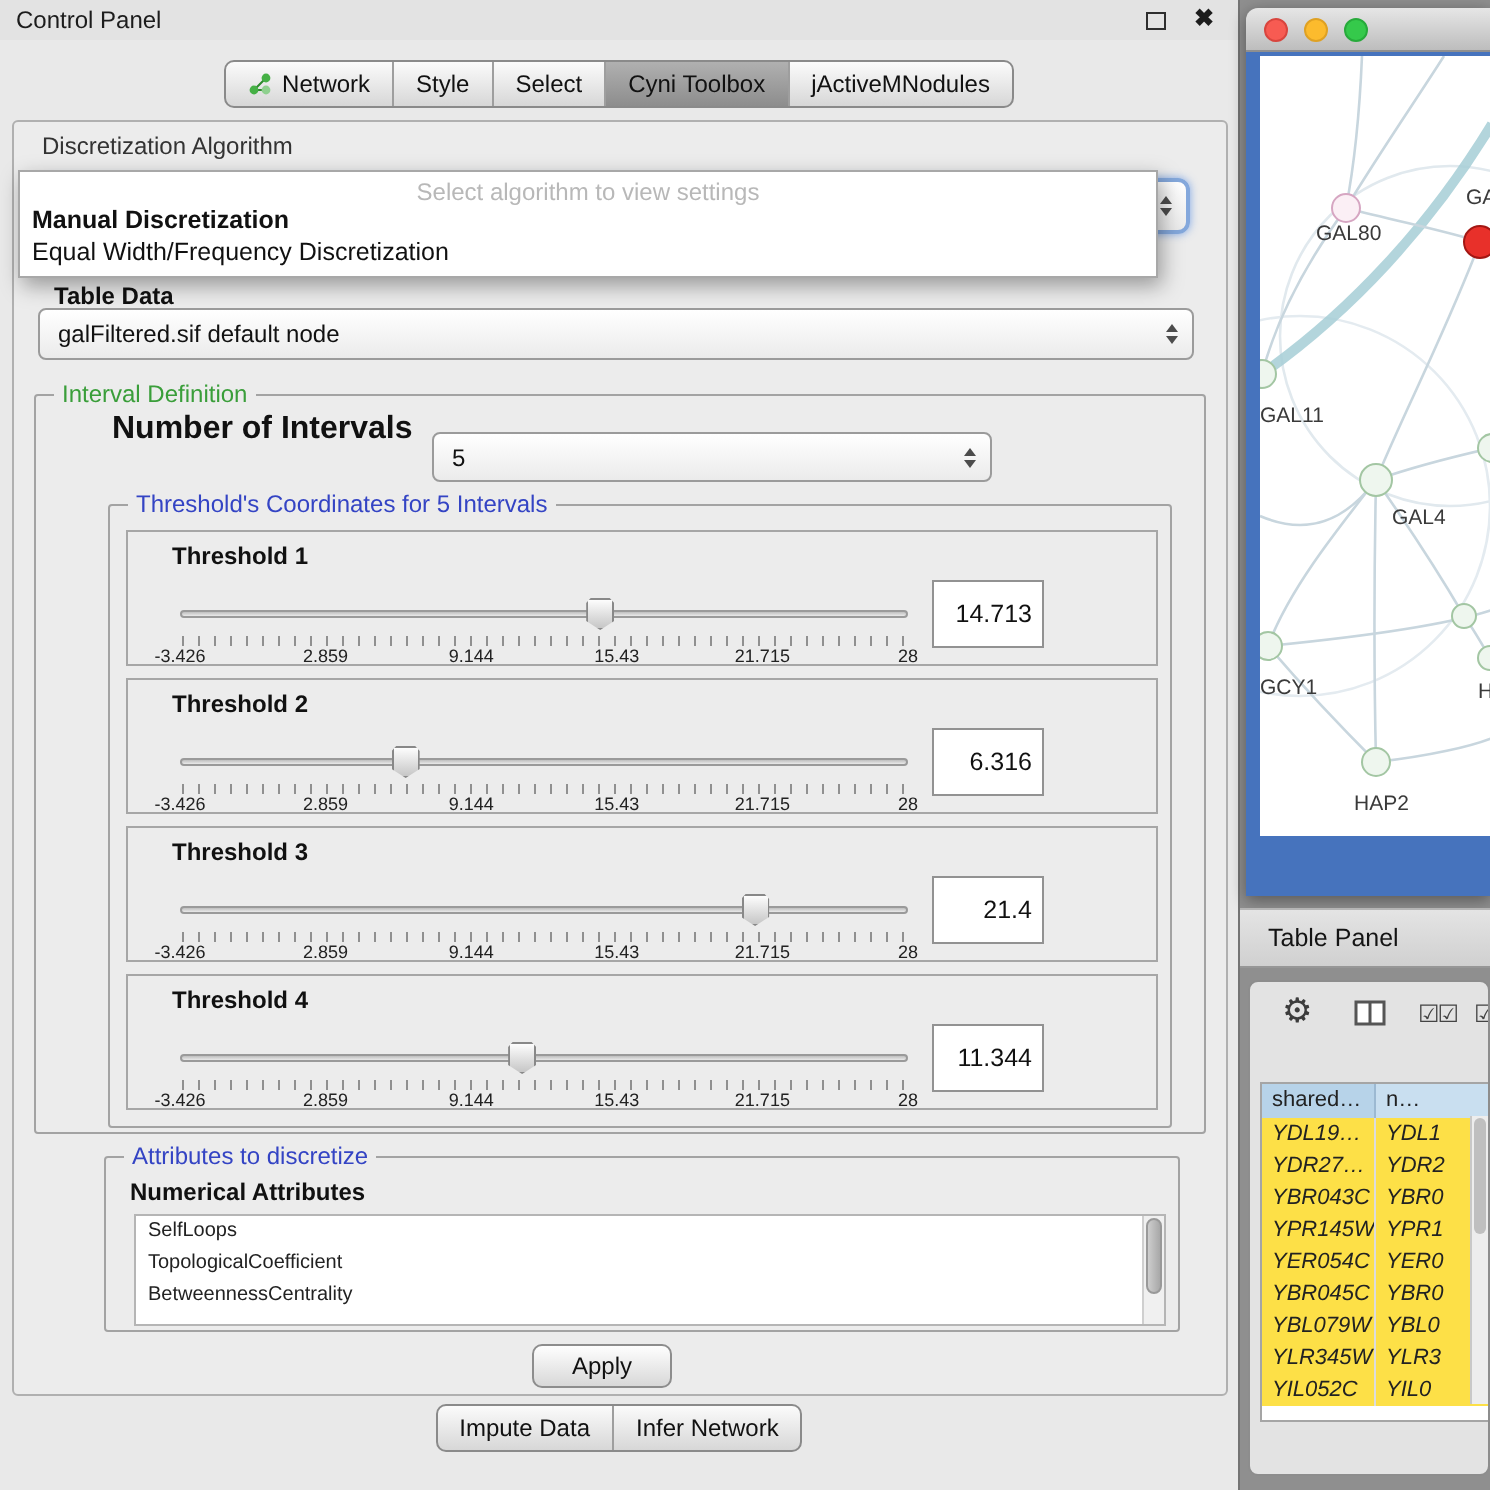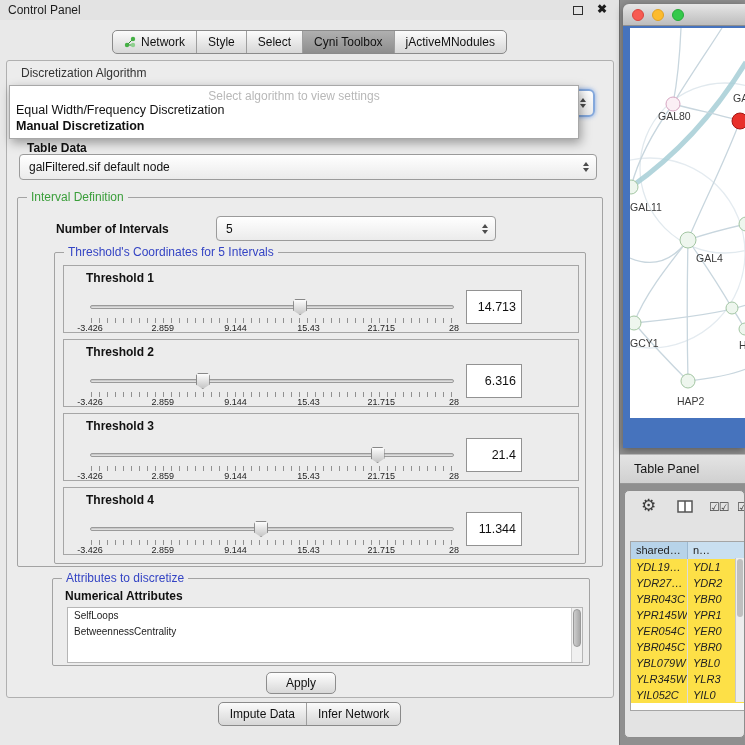--- a/index.html
+++ b/index.html
@@ -35,21 +35,21 @@
 
 .td-label{position:absolute;left:20px;top:80px;font-size:12px;font-weight:bold;color:#111;}
 .td-combo{left:12px;top:93px;width:578px;height:26px;}
 
 .group{position:absolute;border:1px solid #a3a3a3;border-radius:2px;}
 .legend{position:absolute;top:-8px;left:9px;background:#ececec;padding:0 4px;font-size:12px;white-space:nowrap;}
 .legend.green{color:#3a9e3a;}
 .legend.blue{color:#3444c4;}
 
 .interval-group{left:10px;top:136px;width:586px;height:370px;}
-.noi-label{position:absolute;left:38px;top:24px;font-size:12px;font-weight:bold;color:#111;}
+.noi-label{position:absolute;left:38px;top:8px;font-size:16px;font-weight:bold;color:#111;}
 .noi-combo{left:198px;top:18px;width:280px;height:25px;}
 
 .thr-group{left:36px;top:54px;width:532px;height:312px;}
 .thr-panel{position:absolute;left:8px;width:516px;height:68px;border:1px solid #a6a6a6;background:#ececec;}
 .thr-label{position:absolute;left:22px;top:5px;font-size:12px;font-weight:bold;color:#111;}
 .slider{position:absolute;left:26px;top:32px;width:364px;height:18px;}
 .track{position:absolute;left:0;right:0;top:7px;height:4px;background:linear-gradient(#bfbfbf,#e9e9e9);border:1px solid #9a9a9a;border-radius:3px;}
 .thumb{position:absolute;top:1px;width:14px;height:16px;background:linear-gradient(#fdfdfd,#c6c6c6);border:1px solid #888;clip-path:polygon(50% 100%,0 72%,0 16%,16% 0,84% 0,100% 16%,100% 72%);}
 .ticks{position:absolute;left:27px;top:52px;width:363px;height:5px;background:repeating-linear-gradient(90deg,#909090 0 1px,transparent 1px 8px);}
 .scale{position:absolute;left:26px;top:57px;width:364px;height:10px;}
@@ -140,22 +140,22 @@
 
       <div class="combo algo-combo">
         <span class="arrows">
             <i class="up"></i>
             <i class="down"></i>
           </span>
       </div>
 
       <div class="algo-popup">
         <div class="popup-hint">Select algorithm to view settings</div>
+        <div class="popup-item bold">Manual Discretization</div>
         <div class="popup-item">Equal Width/Frequency Discretization</div>
-        <div class="popup-item bold">Manual Discretization</div>
       </div>
 
       <span class="td-label">Table Data</span>
       <div class="combo td-combo">
         <span class="combo-text">galFiltered.sif default node</span>
         <span class="arrows">
             <i class="up"></i>
             <i class="down"></i>
           </span>
       </div>
@@ -248,20 +248,21 @@
         </div>
 
         <div class="group attr-group">
           <span class="legend blue">Attributes to discretize</span>
           <span class="attr-label">Numerical Attributes</span>
           <div class="attr-list">
             <div class="attr-sb">
                 <div class="sb-thumb"></div>
               </div>
           <div class="attr-item">SelfLoops</div>
+              <div class="attr-item">TopologicalCoefficient</div>
               <div class="attr-item">BetweennessCentrality</div>
             </div>
         </div>
       </div>
 
       <button class="apply-btn">Apply</button>
     </div>
 
     <div class="cp-bottombar">
       <div class="seg-control">

